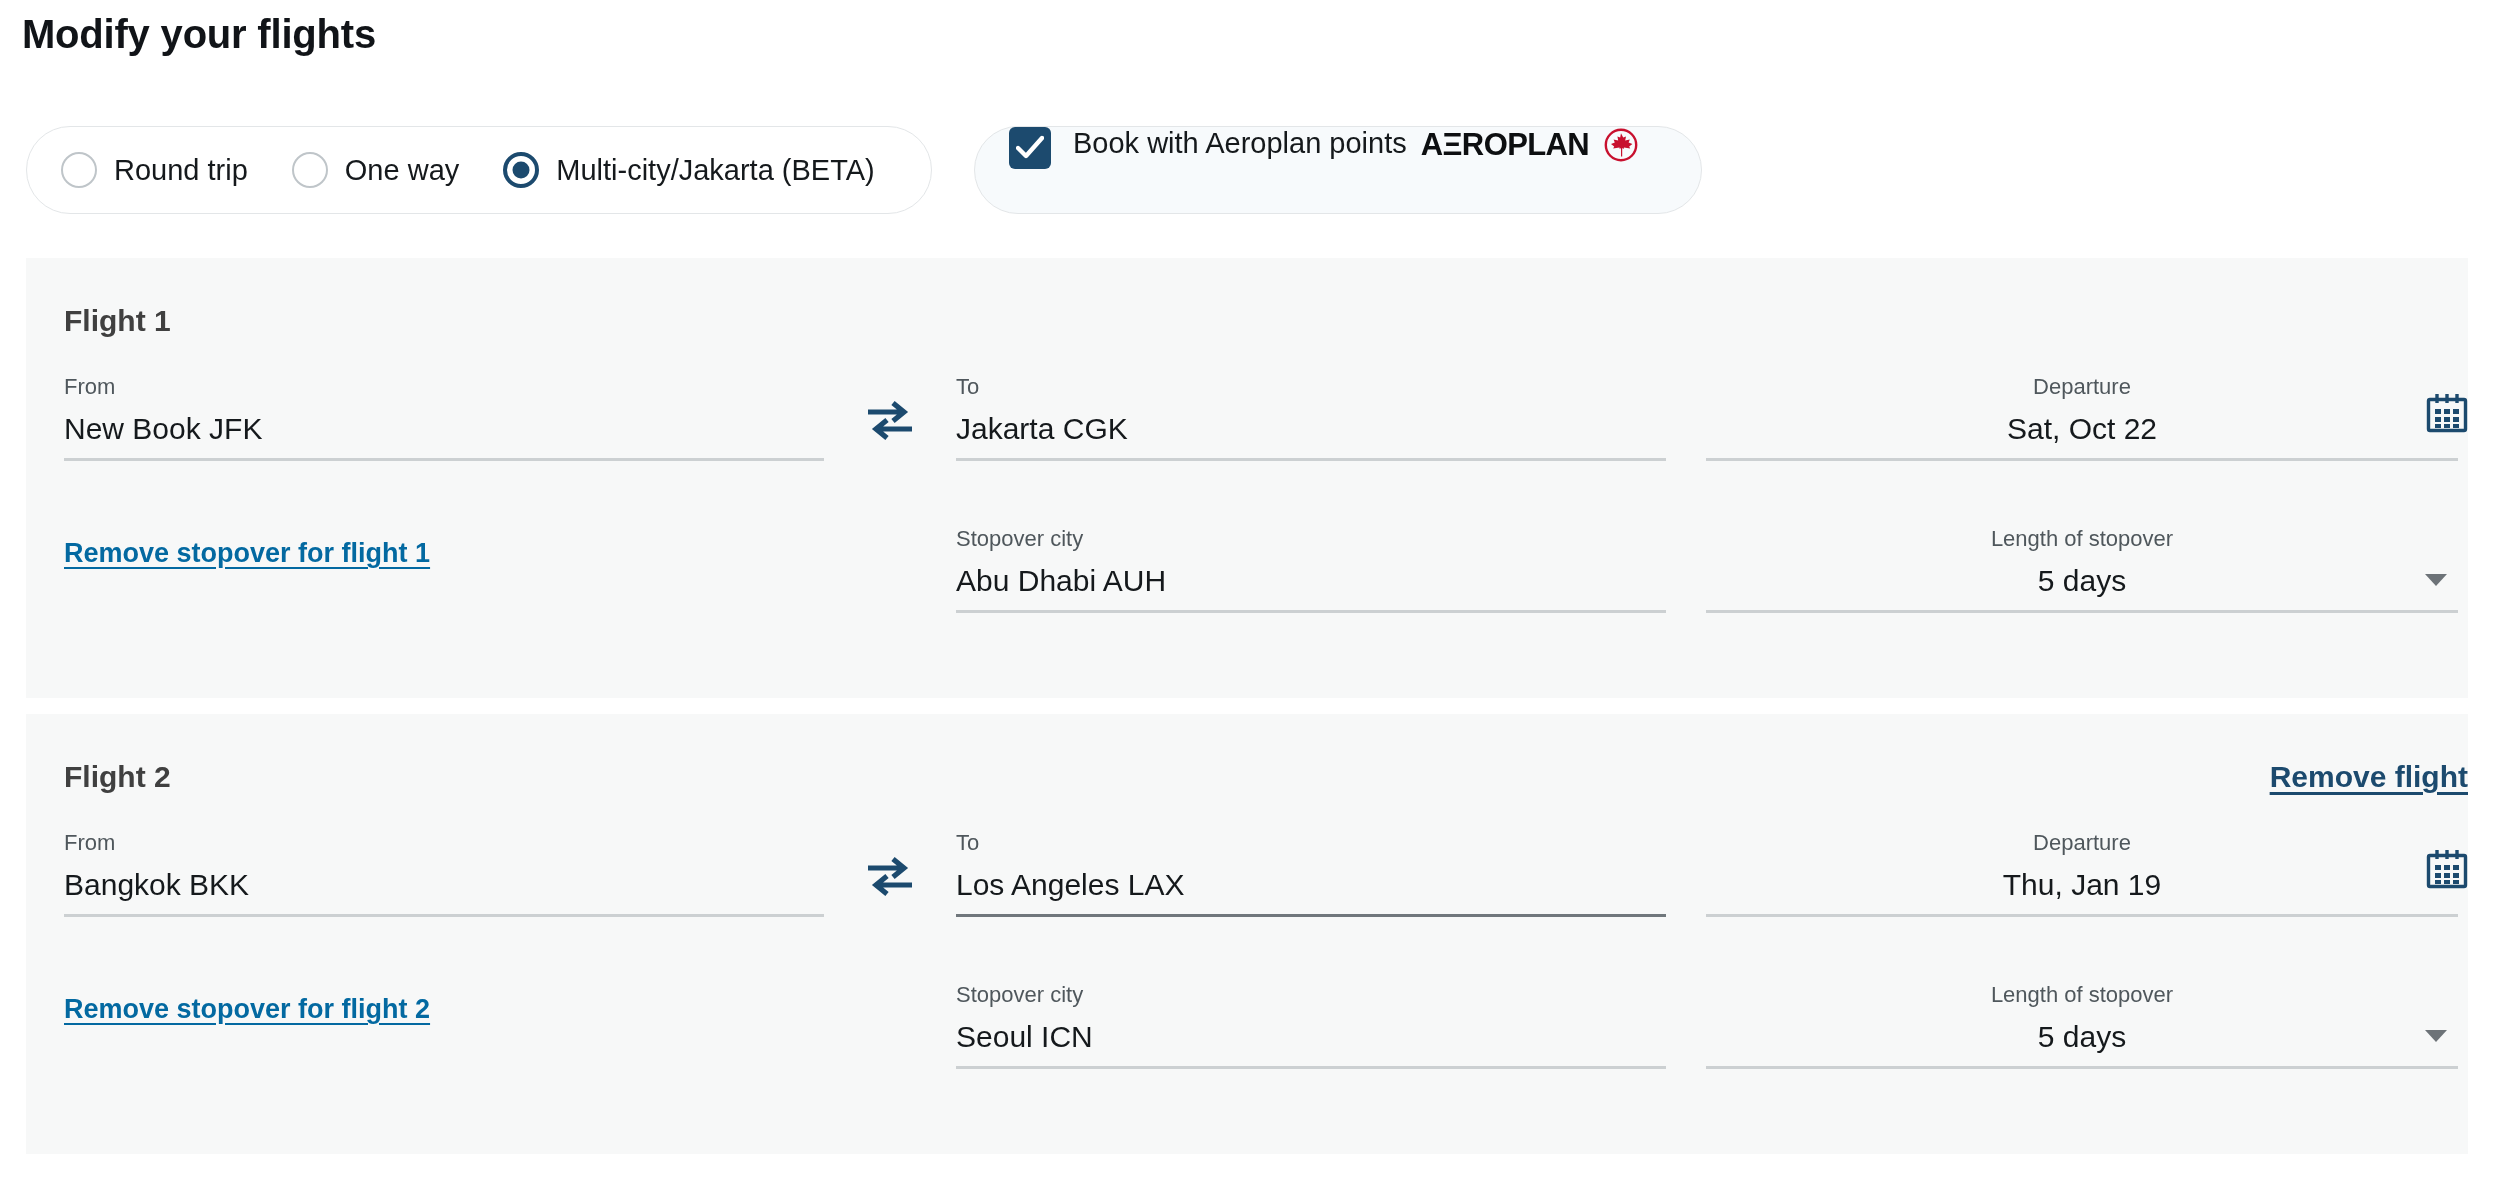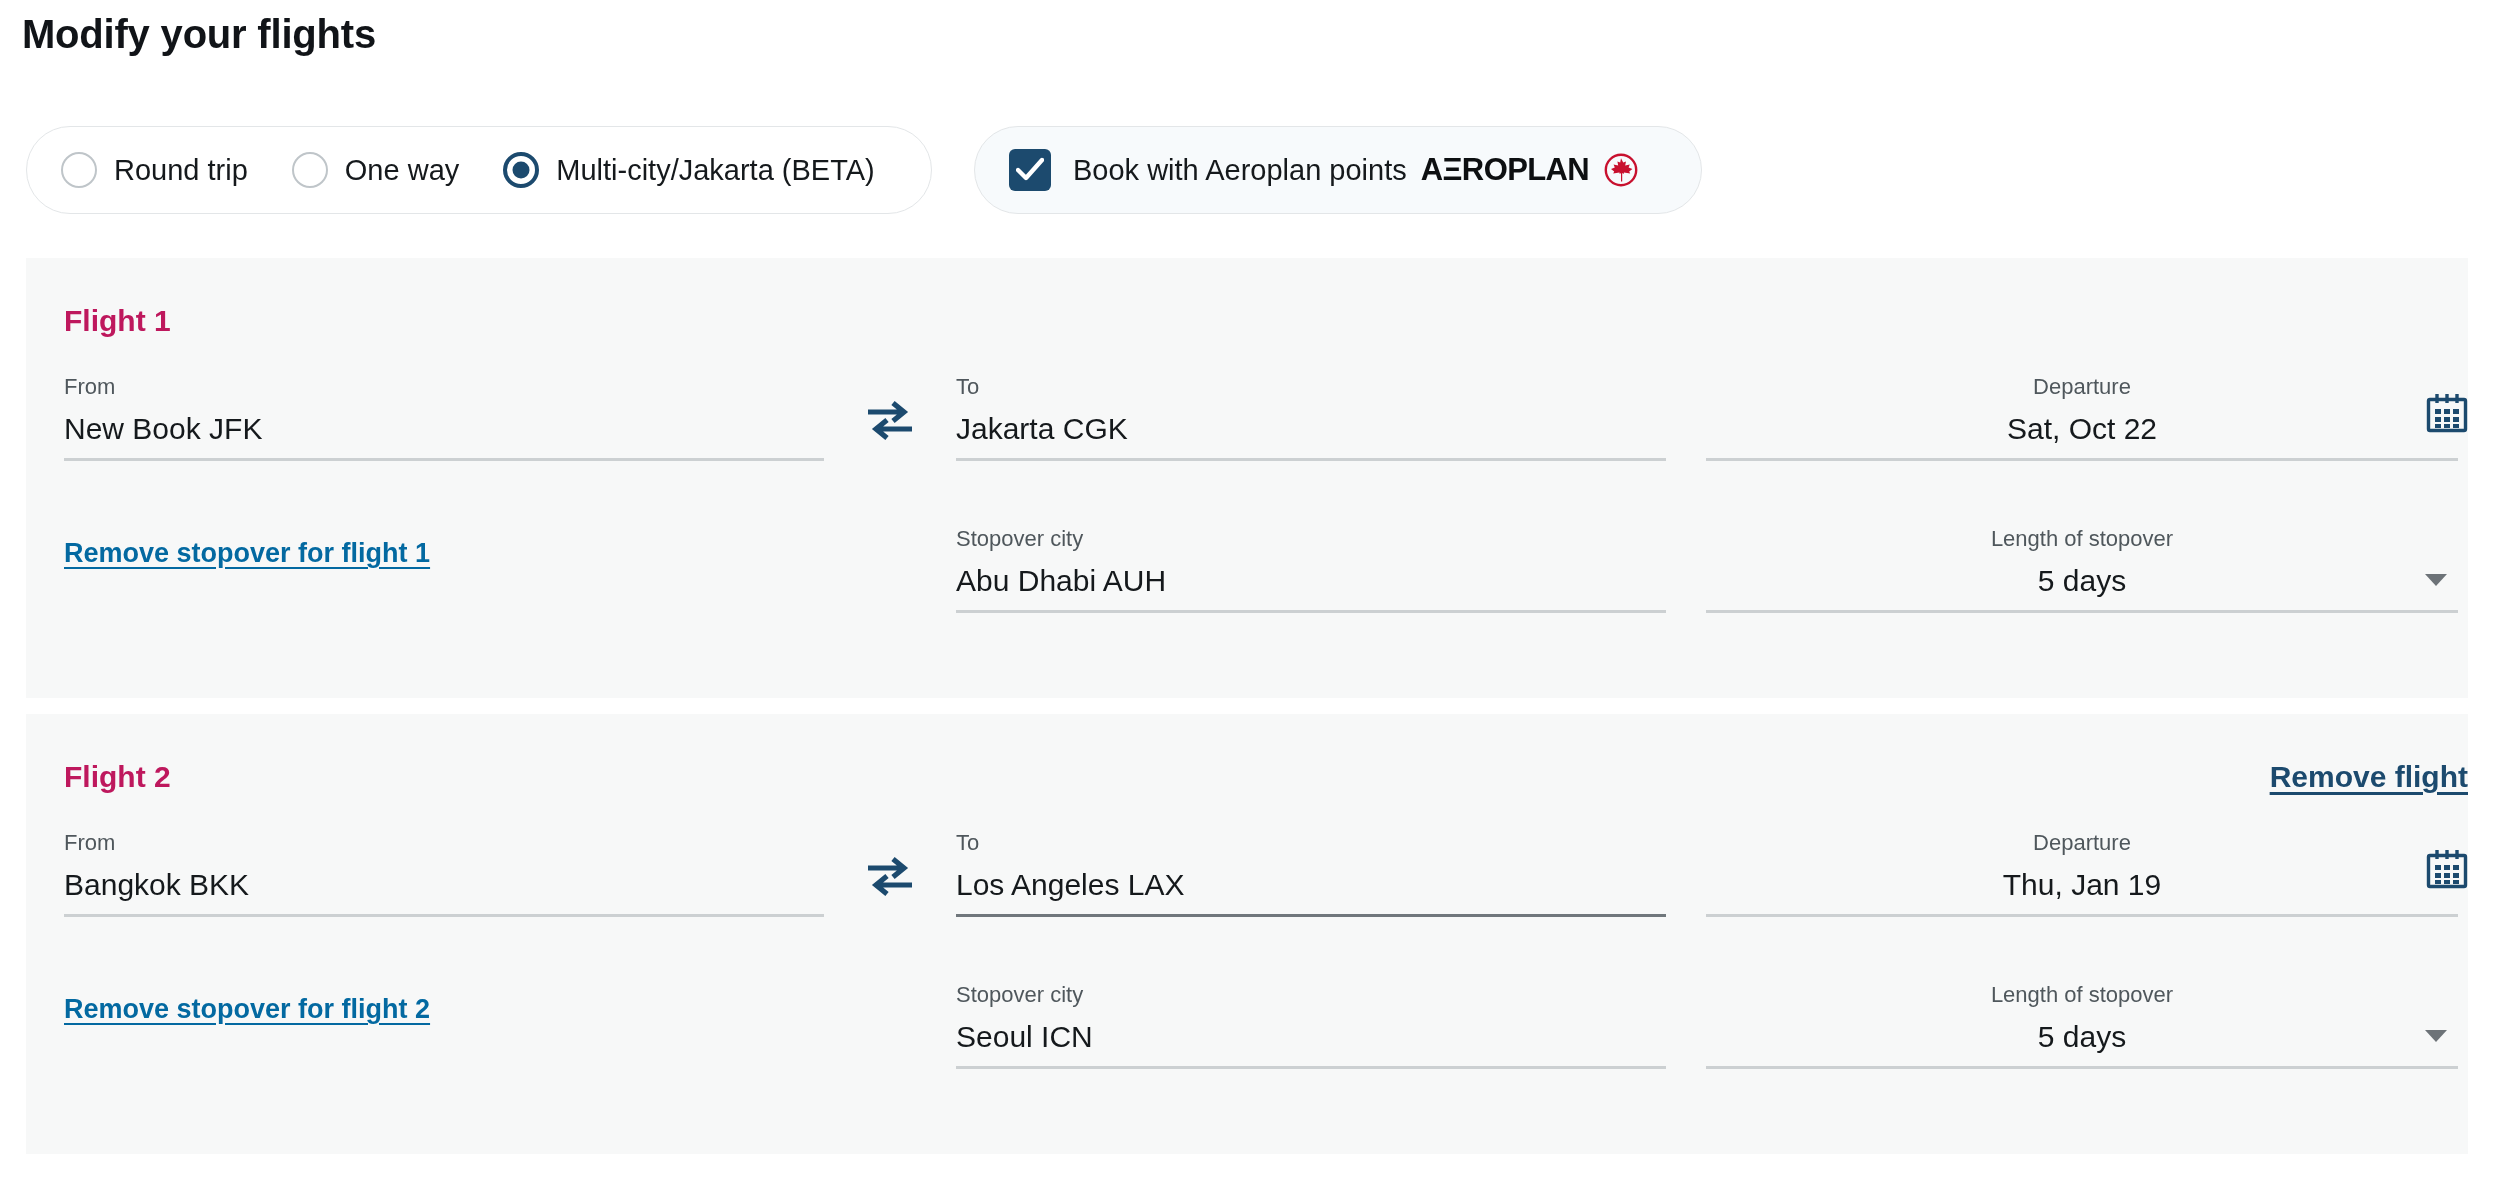--- a/index.html
+++ b/index.html
@@ -43,21 +43,21 @@
     background: #1c4a6e; transform: translate(-50%, -50%);
   }
   .radio-label { font-size: 29px; color: #15191c; margin-left: 17px; }
 
   
   .aeroplan {
     position: absolute; left: 974px; top: 126px;
     width: 728px; height: 88px;
     border: 1px solid #e3e6e8; border-radius: 44px;
     background: #f7fafc;
-    display: flex; align-items: center;
+    display: flex; 
   }
   .chk {
     width: 42px; height: 42px; border-radius: 6px;
     background: #1c4a6e; margin-left: 34px; flex: none;
     position: relative;
   }
   .chk svg { position: absolute; left: 7px; top: 8px; }
   .aeroplan-text { font-size: 29px; color: #15191c; margin-left: 22px; white-space: nowrap; }
   .aeroplan-logo {
     font-size: 31px; font-weight: 700; color: #0d0f11;
@@ -68,21 +68,21 @@
   
   .panel {
     position: absolute; left: 26px; width: 2442px;
     background: #f7f8f8;
   }
   .panel.p1 { top: 258px; height: 440px; }
   .panel.p2 { top: 714px; height: 440px; }
 
   .flight-title {
     position: absolute; left: 38px; top: 46px;
-    font-size: 30px; font-weight: 700; color: #be185d;
+    font-size: 30px; font-weight: 700; color: #404040;
   }
   .remove-flight {
     position: absolute; right: 0px; top: 46px;
     font-size: 30px; font-weight: 600; color: #1c4a6e;
     text-decoration: underline; text-underline-offset: 5px;
     cursor: pointer; white-space: nowrap;
   }
 
   
   .field { position: absolute; }

